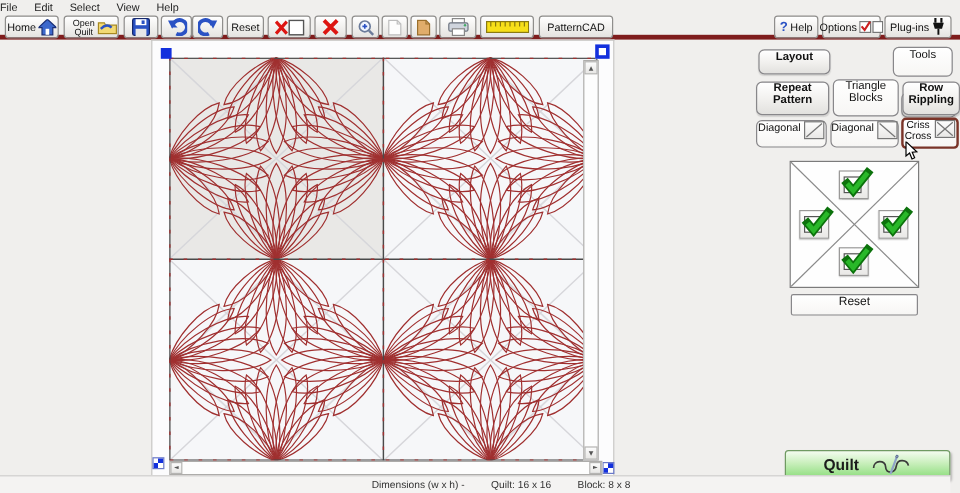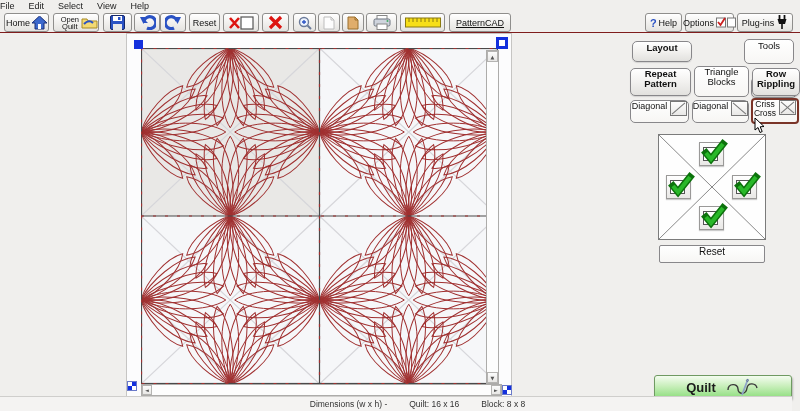--- a/index.html
+++ b/index.html
@@ -9,21 +9,21 @@
     background:#f0efed;
     position:relative;
     overflow:hidden;
     font-size:9px;
     color:#1a1a1a;
   }
   
   .menubar { position:absolute; left:0; top:0; width:800px; height:12px; background:#f0efed; display:flex; align-items:center; padding-left:0; gap:14px; }
   .menu-item { font-size:9px; color:#222; cursor:default; }
   
-  .toolbar { position:absolute; left:0; top:12px; width:800px; height:21px; background:#f0efed; border-bottom:1px solid #7f1d1d; }
+  .toolbar { position:absolute; left:0; top:12px; width:800px; height:21px; background:#f0efed; border-bottom:4px solid #7f1d1d; }
   .btn {
     position:absolute; top:1px; height:19px;
     background:linear-gradient(#ffffff,#f3f2f0 45%,#e4e3e0);
     border:1px solid #8f8e8c; border-radius:3px;
     display:flex; align-items:center; justify-content:center; gap:2px;
     font-size:9px; color:#111; box-shadow:0 1px 0 rgba(255,255,255,.8) inset;
   }
   .btn .two-line { display:flex; flex-direction:column; line-height:7px; font-size:7.5px; text-align:center; }
   .icon { display:inline-flex; align-items:center; justify-content:center; }
   
@@ -207,21 +207,21 @@
             <line x1="16" y1="1" x2="16" y2="5"></line>
             <line x1="20" y1="1" x2="20" y2="5"></line>
             <line x1="24" y1="1" x2="24" y2="5"></line>
             <line x1="28" y1="1" x2="28" y2="5"></line>
             <line x1="32" y1="1" x2="32" y2="5"></line>
           </g>
         </svg>
     </span>
   </div>
 
-  <div class="btn" style="left:449px;width:62px;text-decoration:underline;">
+  <div class="btn" style="left:449px;width:62px;">
     <span>PatternCAD</span>
   </div>
 
   <div class="btn" style="left:645px;width:37px;">
     <span style="color:#2a52c4;font-weight:bold;font-size:11px;">?</span>
     <span>Help</span>
   </div>
 
   <div class="btn" style="left:685px;width:49px;">
     <span>Options</span>

